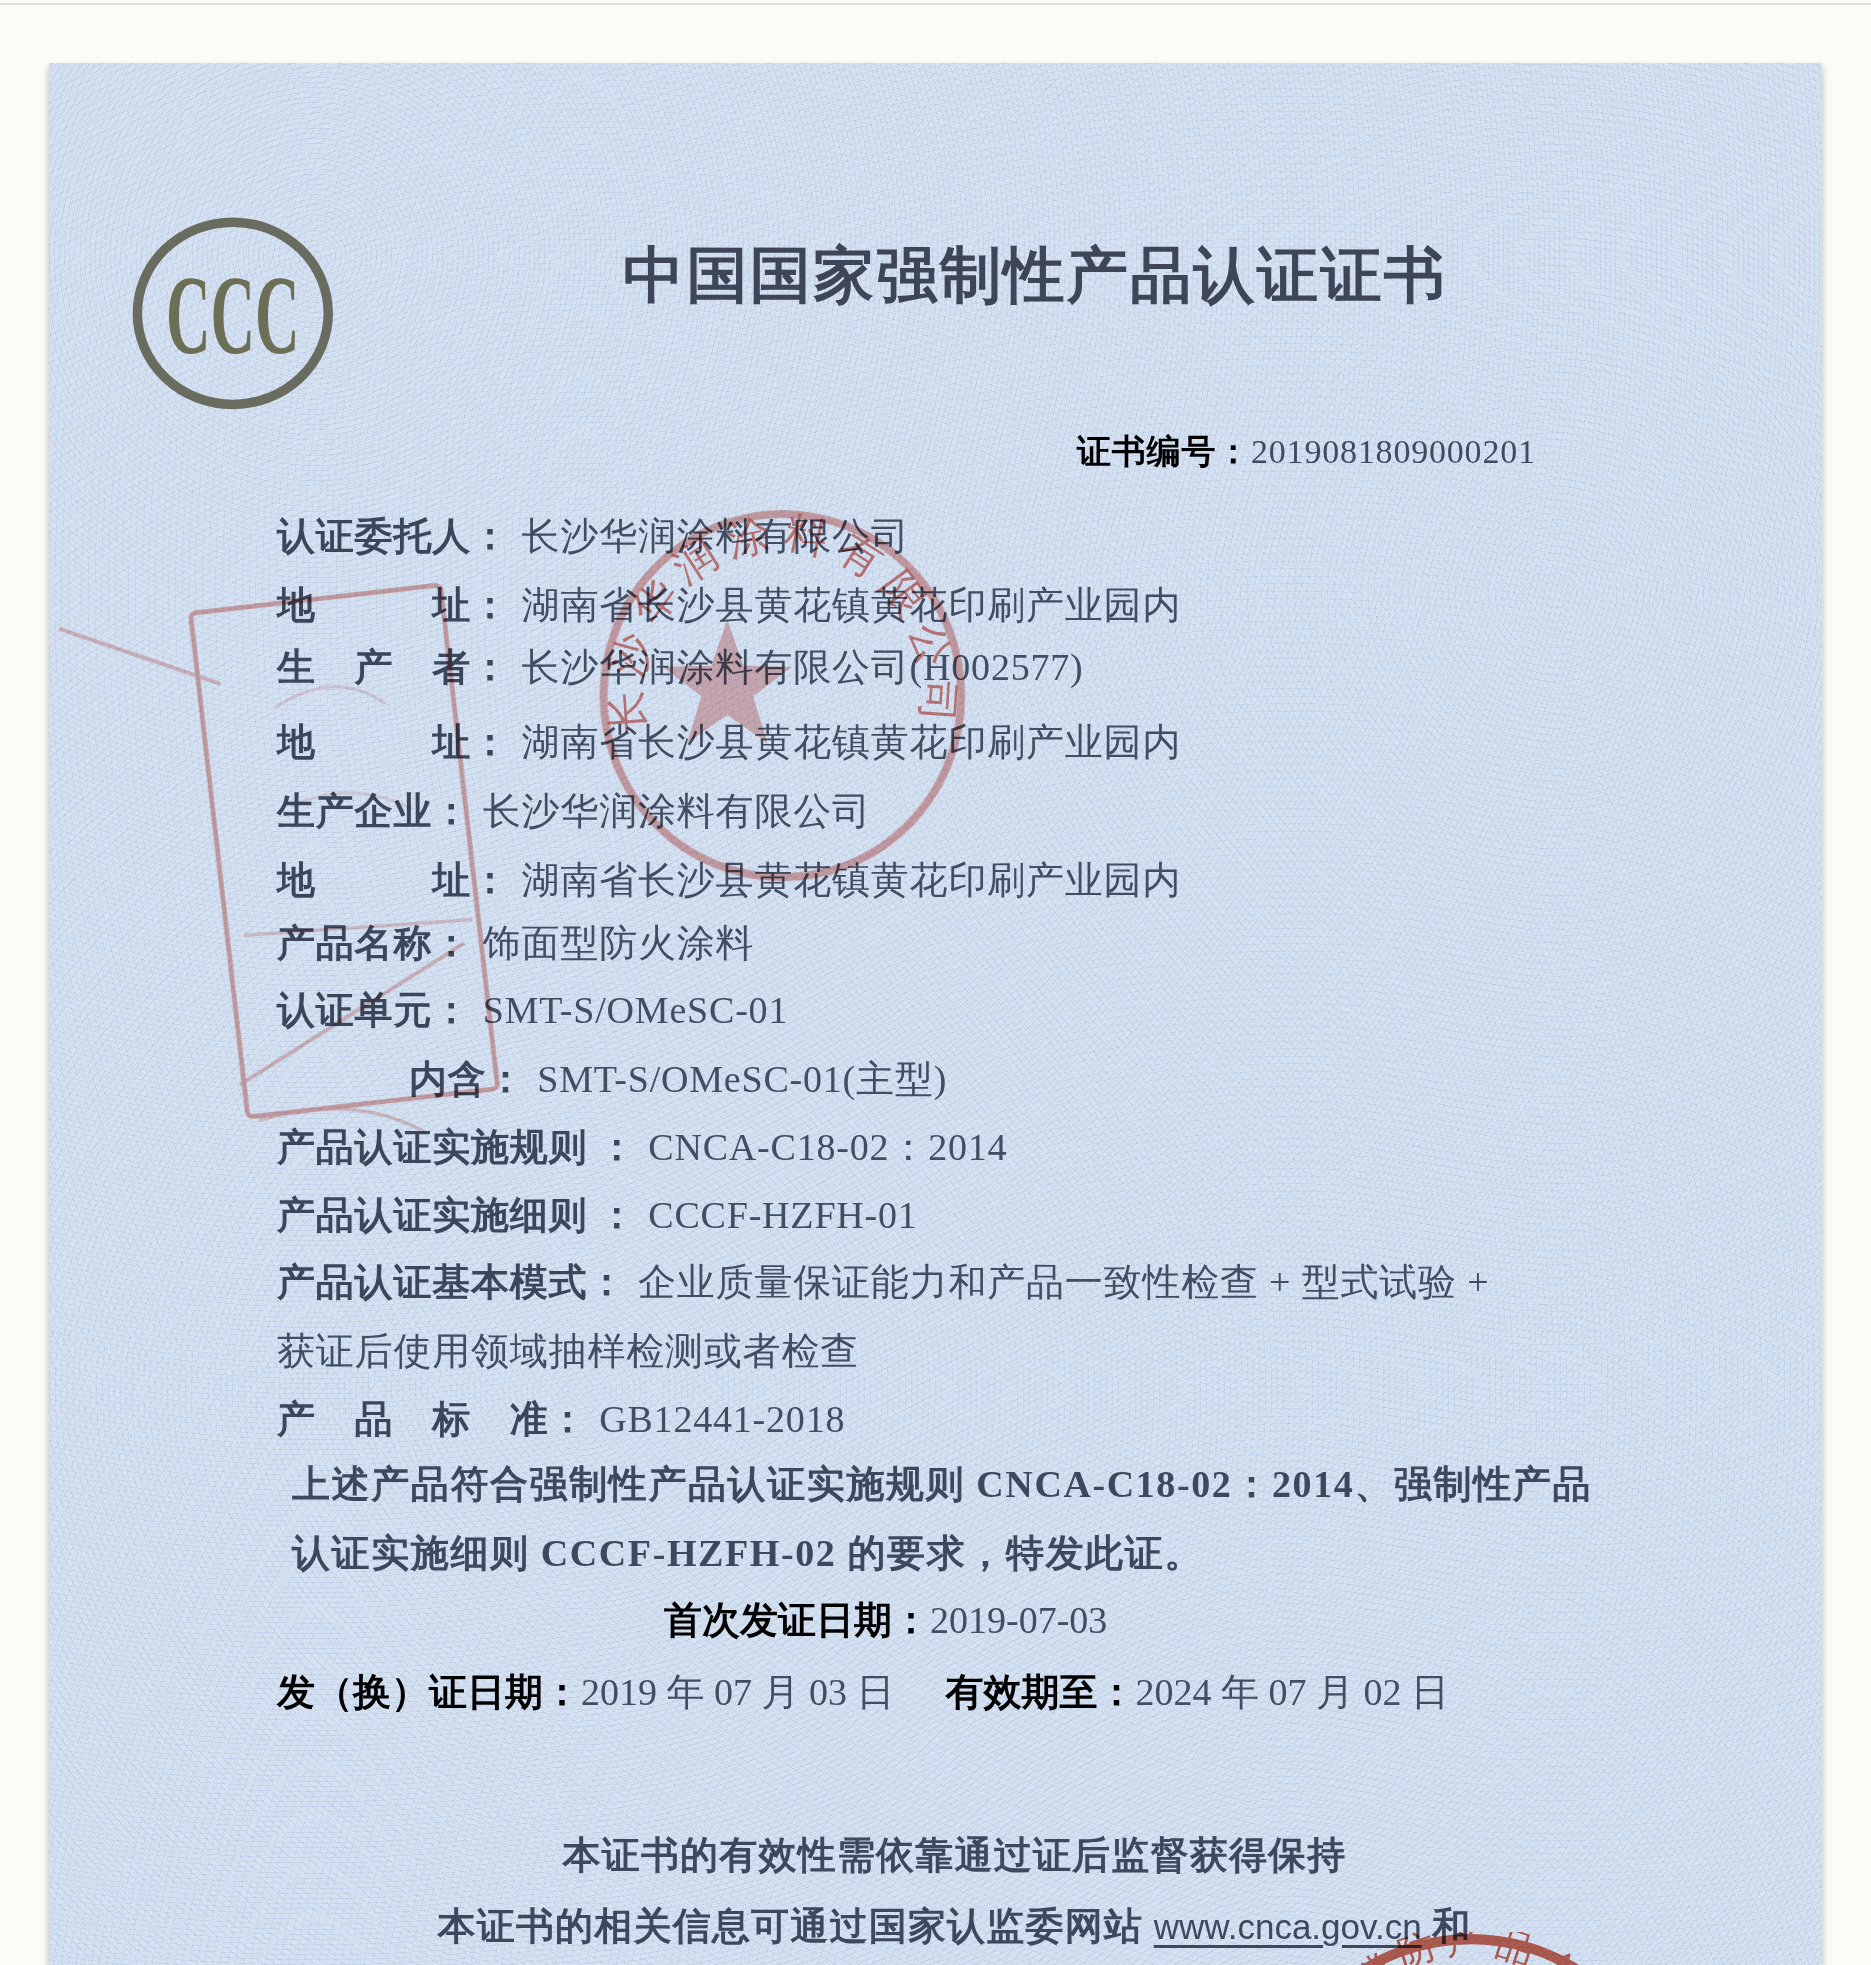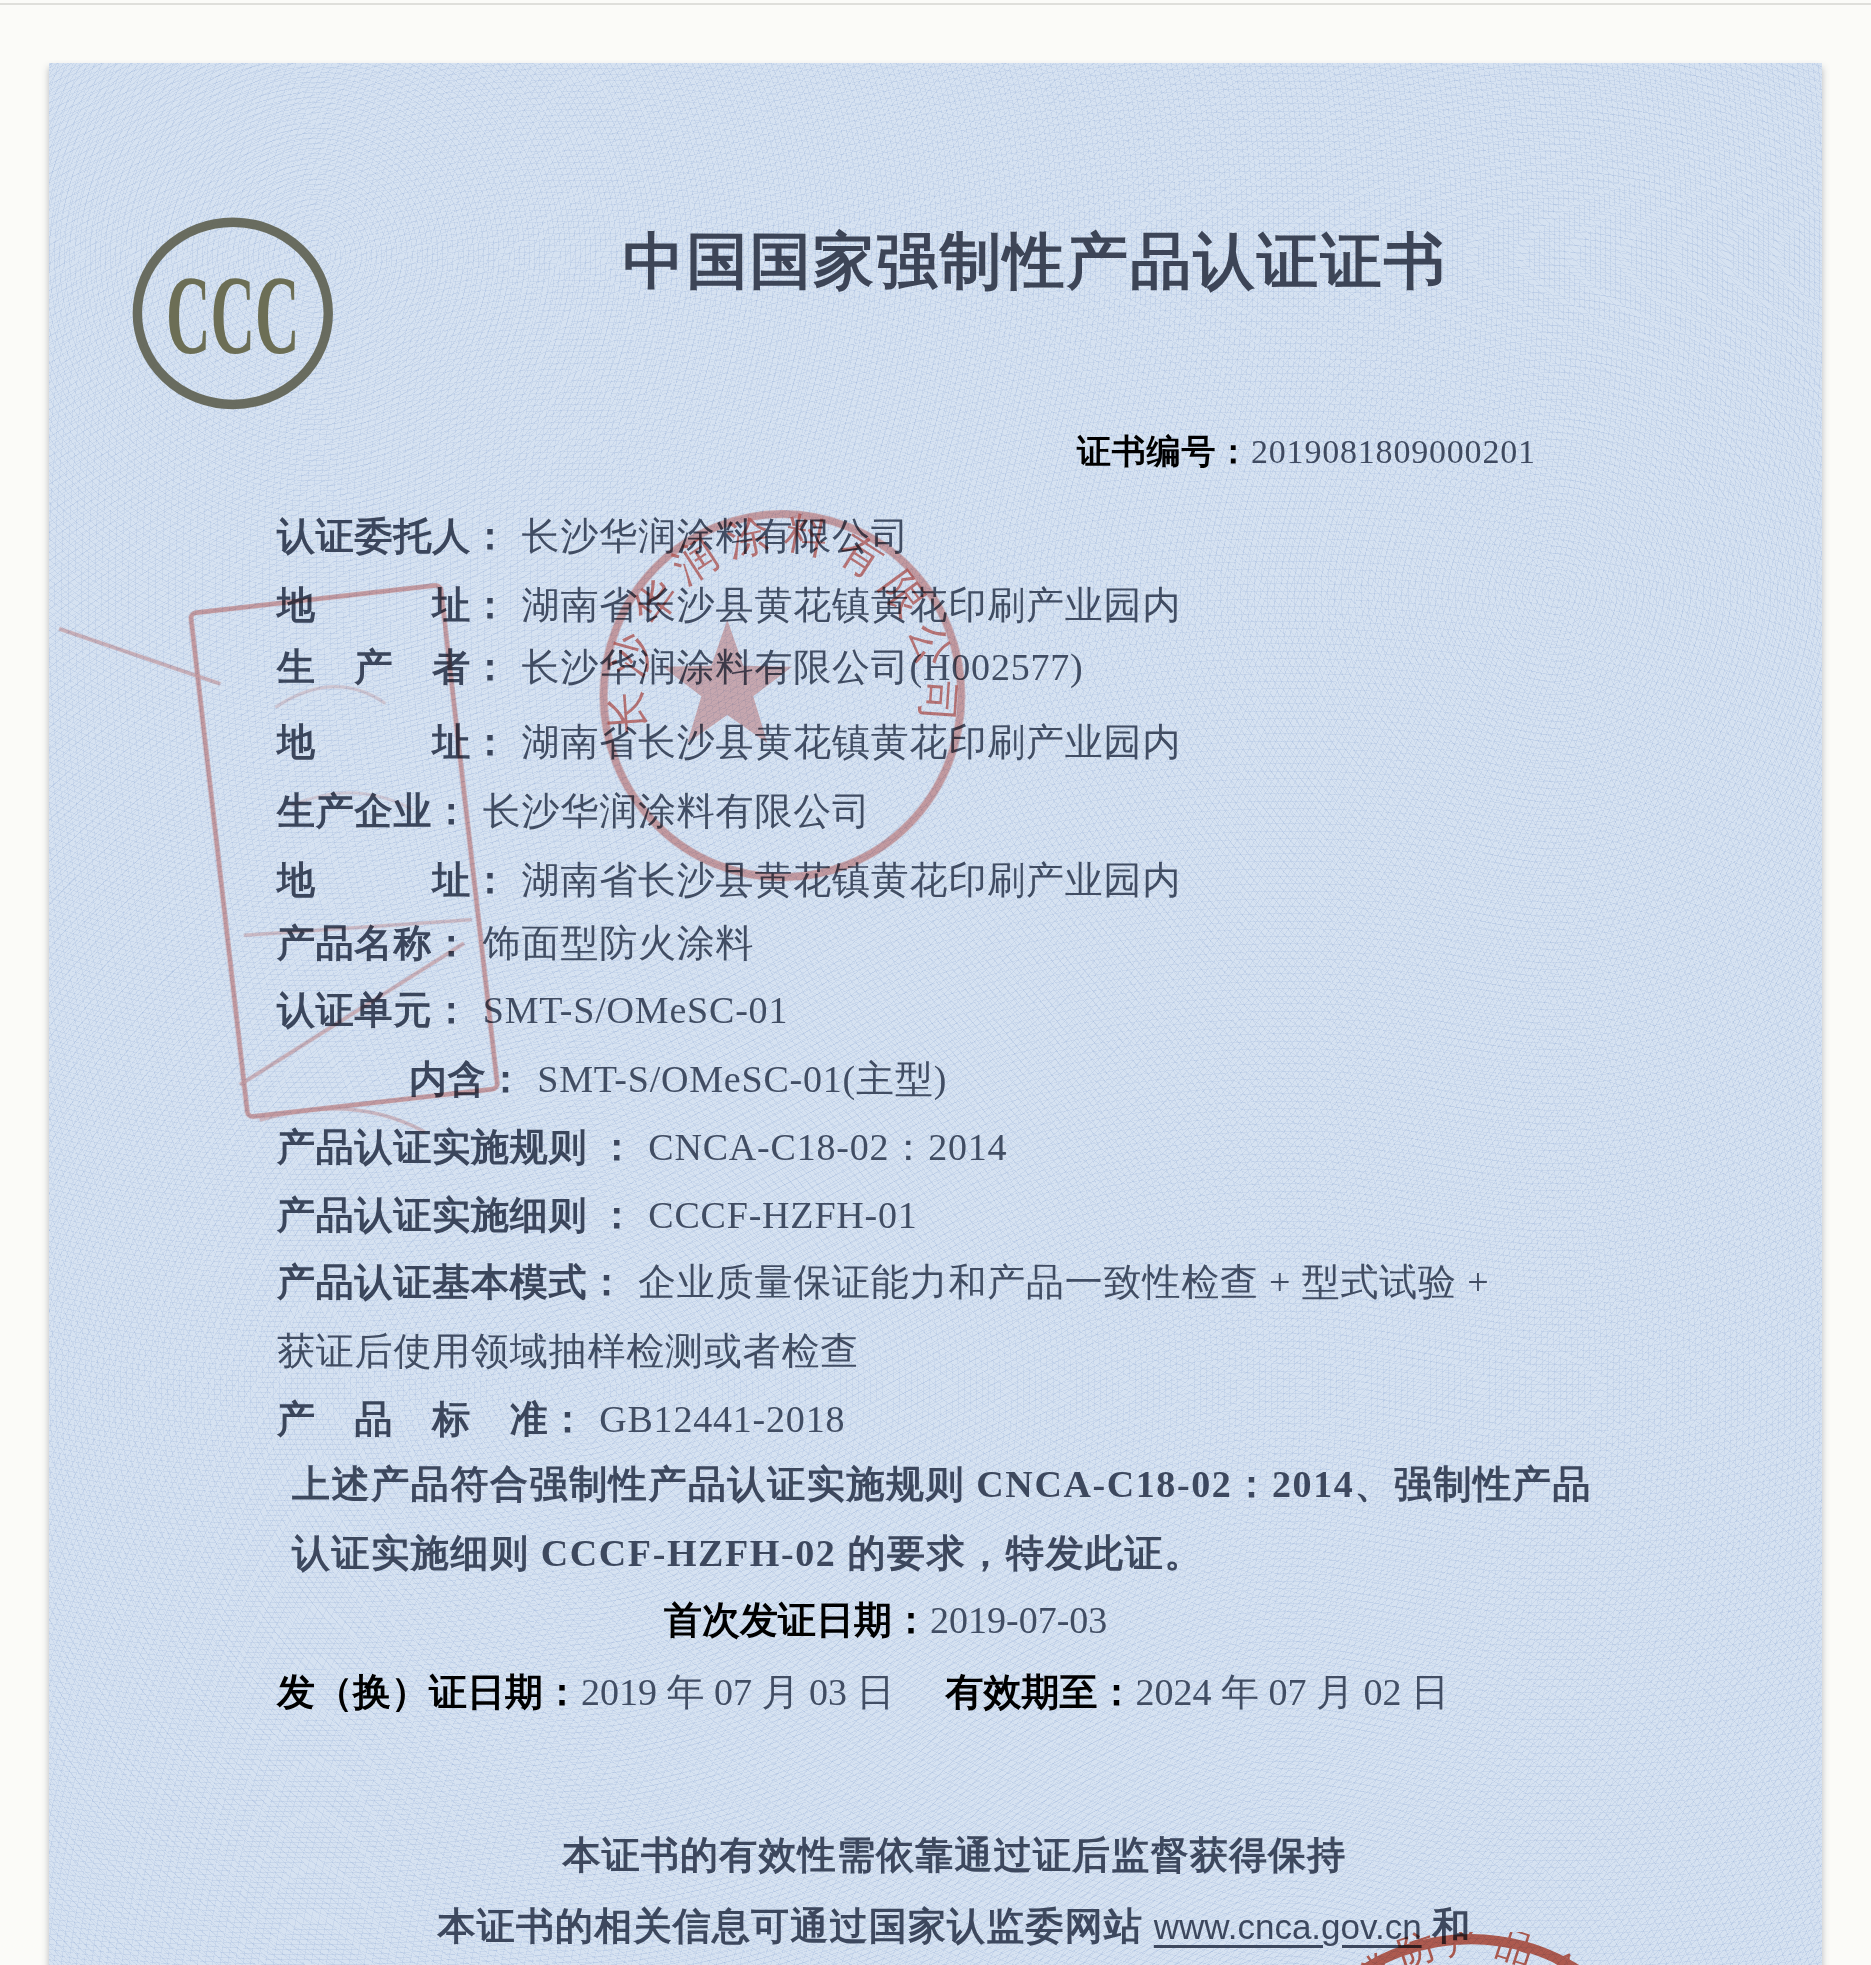--- a/index.html
+++ b/index.html
@@ -8,21 +8,21 @@
   .scan-edge{position:absolute;left:0;top:3.1px;width:100%;height:1.6px;background:#c9c9c2;opacity:.55;}
   .paper{position:absolute;left:49px;top:63px;width:1773px;height:2413px;
          background-color:#d6e2f1;
          background-image:
            repeating-radial-gradient(circle at 15% 8%,  rgba(124,154,204,0.16) 0 0.8px, rgba(255,255,255,0) 0.8px 5.1px),
            repeating-radial-gradient(circle at 85% 22%, rgba(124,154,204,0.14) 0 0.8px, rgba(255,255,255,0) 0.8px 6.7px),
            repeating-radial-gradient(circle at 30% 55%, rgba(124,154,204,0.13) 0 0.8px, rgba(255,255,255,0) 0.8px 5.9px),
            repeating-radial-gradient(circle at 70% 85%, rgba(124,154,204,0.14) 0 0.8px, rgba(255,255,255,0) 0.8px 7.5px);
          box-shadow:0 3.9px 7px rgba(45,55,75,.35);}
   .abs{position:absolute;white-space:nowrap;}
-  .title{left:623px;top:221px;font-size:61px;font-weight:700;letter-spacing:2.4px;color:#3d4557;}
+  .title{left:623px;top:235px;font-size:61px;font-weight:700;letter-spacing:2.4px;color:#3d4557;}
   .subtitle{left:444px;top:333px;font-size:31px;font-weight:500;letter-spacing:2.4px;color:#4d576b;
             font-family:"Liberation Sans",sans-serif;}
   .certno{left:1077px;top:429px;font-size:34px;letter-spacing:0.8px;color:#3f4a60;}
   .frow{position:absolute;left:277px;font-size:38px;line-height:1.25;white-space:nowrap;letter-spacing:0.8px;}
   .frow .lbl{font-weight:700;color:#3b465c;}
   .frow .val{font-weight:400;margin-left:11.8px;}
   .indent{left:409px;text-align:center;}
   .para{position:absolute;left:292px;font-size:38px;font-weight:600;letter-spacing:1.6px;white-space:nowrap;color:#3d485e;}
   .datefirst{position:absolute;left:664px;top:1595px;font-size:38px;white-space:nowrap;}
   .dateline{position:absolute;left:277px;top:1667px;font-size:38px;white-space:nowrap;}

